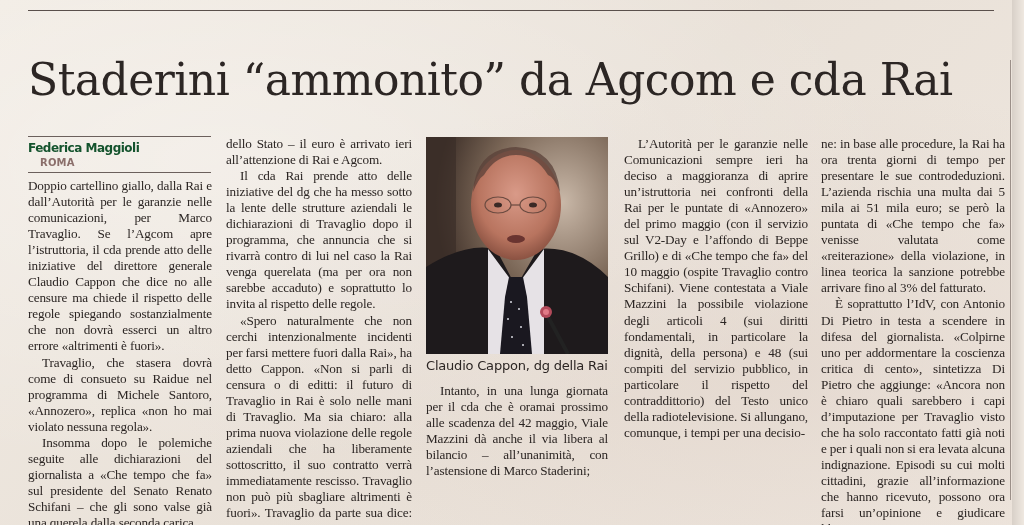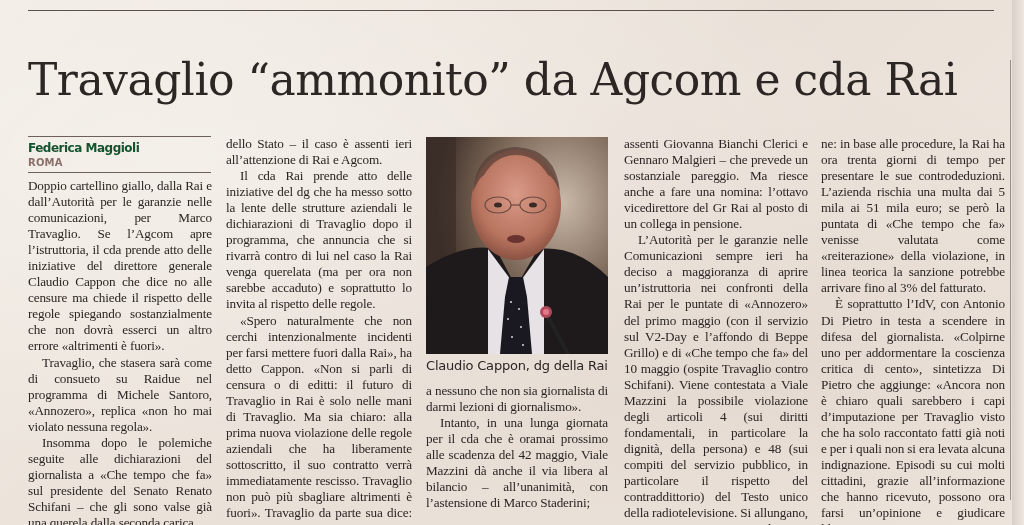--- a/index.html
+++ b/index.html
@@ -23,21 +23,21 @@
     position:absolute; left:28px; top:54px; white-space:nowrap;
     font-family:"DejaVu Serif", serif; font-size:44px; letter-spacing:-0.5px;
     color:#2c2624; line-height:52px;
   }
   .byline-rule { position:absolute; left:28px; width:183px; height:1px; background:#6b605c; }
   .byline-name {
     position:absolute; left:28px; top:141px;
     font-family:"DejaVu Sans", sans-serif; font-weight:bold; font-size:12px; letter-spacing:-0.5px; color:#14532d;
   }
   .byline-city {
-    position:absolute; left:28px; top:157px;
+    position:absolute; left:40px; top:157px;
     font-family:"DejaVu Sans", sans-serif; font-weight:bold; font-size:10px; color:#8a6e6a; letter-spacing:0.2px;
   }
   .col {
     position:absolute; width:186px;
     font-family:"Liberation Serif", serif; font-size:13.2px; line-height:16.05px;
     color:#2b2523; text-align:justify; letter-spacing:-0.15px;
   }
   .col p { margin:0; text-indent:0; }
   .col p.ind { text-indent:14px;font-family:Liberation Serif, serif; }
   .photo {
@@ -52,35 +52,35 @@
     position:absolute; left:1012px; top:0; width:12px; height:525px;
     background:linear-gradient(90deg,#d8d0c8,#efe8e0);
   }
   .right-edge-rule { position:absolute; left:1010px; top:60px; width:1px; height:440px; background:#9b8f88; }
 </style>
 </head>
 <body>
 
 <div class="page">
   <div class="top-rule"></div>
-  <div class="headline">Travaglio “ammonito” da Agcom e cda Rai</div>
+  <div class="headline">Staderini “ammonito” da Agcom e cda Rai</div>
 
   <div class="byline-rule" style="top:136px"></div>
   <div class="byline-name">Federica Maggioli</div>
   <div class="byline-city">ROMA</div>
   <div class="byline-rule" style="top:172px"></div>
 
   <div class="col" style="left:28px; top:178px; width:184px;">
     <p>Doppio cartellino giallo, dalla Rai e dall’Autorità per le garanzie nelle comunicazioni, per Marco Travaglio. Se l’Agcom apre l’istruttoria, il cda prende atto delle iniziative del direttore generale Claudio Cappon che dice no alle censure ma chiede il rispetto delle regole spiegando sostanzialmente che non dovrà esserci un altro errore «altrimenti è fuori».</p>
-    <p class="ind">Travaglio, che stasera sarà come di consueto su Raidue nel programma di Michele Santoro, «Annozero», replica «non ho mai violato nessuna regola».</p>
+    <p class="ind">Travaglio, che stasera dovrà come di consueto su Raidue nel programma di Michele Santoro, «Annozero», replica «non ho mai violato nessuna regola».</p>
     <p class="ind">Insomma dopo le polemiche seguite alle dichiarazioni del giornalista a «Che tempo che fa» sul presidente del Senato Renato Schifani – che gli sono valse già una querela dalla seconda carica</p>
   </div>
 
   <div class="col" style="left:226px; top:136px; width:186px;">
-    <p>dello Stato – il caso è assenti ieri all’attenzione di Rai e Agcom.</p>
+    <p>dello Stato – il euro è arrivato ieri all’attenzione di Rai e Agcom.</p>
     <p class="ind">Il cda Rai prende atto delle iniziative del dg che ha messo sotto la lente delle strutture aziendali le dichiarazioni di Travaglio dopo il programma, che annuncia che si rivarrà contro di lui nel caso la Rai venga querelata (ma per ora non sarebbe accaduto) e soprattutto lo invita al rispetto delle regole.</p>
     <p class="ind">«Spero naturalmente che non cerchi intenzionalmente incidenti per farsi mettere fuori dalla Rai», ha detto Cappon. «Non si parli di censura o di editti: il futuro di Travaglio in Rai è solo nelle mani di Travaglio. Ma sia chiaro: alla prima nuova violazione delle regole aziendali che ha liberamente sottoscritto, il suo contratto verrà immediatamente rescisso. Travaglio non può più sbagliare altrimenti è fuori». Travaglio da parte sua dice: «Non permetto</p>
   </div>
 
   <div class="photo">
     <svg width="182" height="217" viewBox="0 0 182 217">
       <defs>
         <radialGradient id="bg" cx="0.75" cy="0.3" r="0.7">
           <stop offset="0" stop-color="#c9b8a8"></stop>
           <stop offset="0.6" stop-color="#7a6656"></stop>
@@ -121,26 +121,24 @@
       <ellipse cx="90" cy="102" rx="9" ry="4" fill="#6a3430"></ellipse>
 
       <line x1="120" y1="176" x2="142" y2="217" stroke="#222" stroke-width="4"></line>
       <circle cx="120" cy="175" r="6" fill="#b34a5a"></circle>
       <circle cx="120" cy="175" r="3" fill="#e07a86"></circle>
     </svg>
   </div>
   <div class="caption">Claudio Cappon, dg della Rai</div>
 
   <div class="col" style="left:426px; top:383px; width:182px;">
-    <p>a nessuno che non sia giornalista di darmi lezioni di giornalismo».</p>
     <p class="ind">Intanto, in una lunga giornata per il cda che è oramai prossimo alle scadenza del 42 maggio, Viale Mazzini dà anche il via libera al bilancio – all’unanimità, con l’astensione di Marco Staderini;</p>
   </div>
 
   <div class="col" style="left:624px; top:136px; width:184px;">
-    <p>assenti Giovanna Bianchi Clerici e Gennaro Malgieri – che prevede un sostanziale pareggio. Ma riesce anche a fare una nomina: l’ottavo vicedirettore del Gr Rai al posto di un collega in pensione.</p>
     <p class="ind">L’Autorità per le garanzie nelle Comunicazioni sempre ieri ha deciso a maggioranza di aprire un’istruttoria nei confronti della Rai per le puntate di «Annozero» del primo maggio (con il servizio sul V2-Day e l’affondo di Beppe Grillo) e di «Che tempo che fa» del 10 maggio (ospite Travaglio contro Schifani). Viene contestata a Viale Mazzini la possibile violazione degli articoli 4 (sui diritti fondamentali, in particolare la dignità, della persona) e 48 (sui compiti del servizio pubblico, in particolare il rispetto del contraddittorio) del Testo unico della radiotelevisione. Si allungano, comunque, i tempi per una decisio-</p>
   </div>
 
   <div class="col" style="left:821px; top:136px; width:184px;">
     <p>ne: in base alle procedure, la Rai ha ora trenta giorni di tempo per presentare le sue controdeduzioni. L’azienda rischia una multa dai 5 mila ai 51 mila euro; se però la puntata di «Che tempo che fa» venisse valutata come «reiterazione» della violazione, in linea teorica la sanzione potrebbe arrivare fino al 3% del fatturato.</p>
     <p class="ind">È soprattutto l’IdV, con Antonio Di Pietro in testa a scendere in difesa del giornalista. «Colpirne uno per addormentare la coscienza critica di cento», sintetizza Di Pietro che aggiunge: «Ancora non è chiaro quali sarebbero i capi d’imputazione per Travaglio visto che ha solo raccontato fatti già noti e per i quali non si era levata alcuna indignazione. Episodi su cui molti cittadini, grazie all’informazione che hanno ricevuto, possono ora farsi un’opinione e giudicare liberamente».</p>
 
   </div>
 
   <div class="right-edge"></div>

